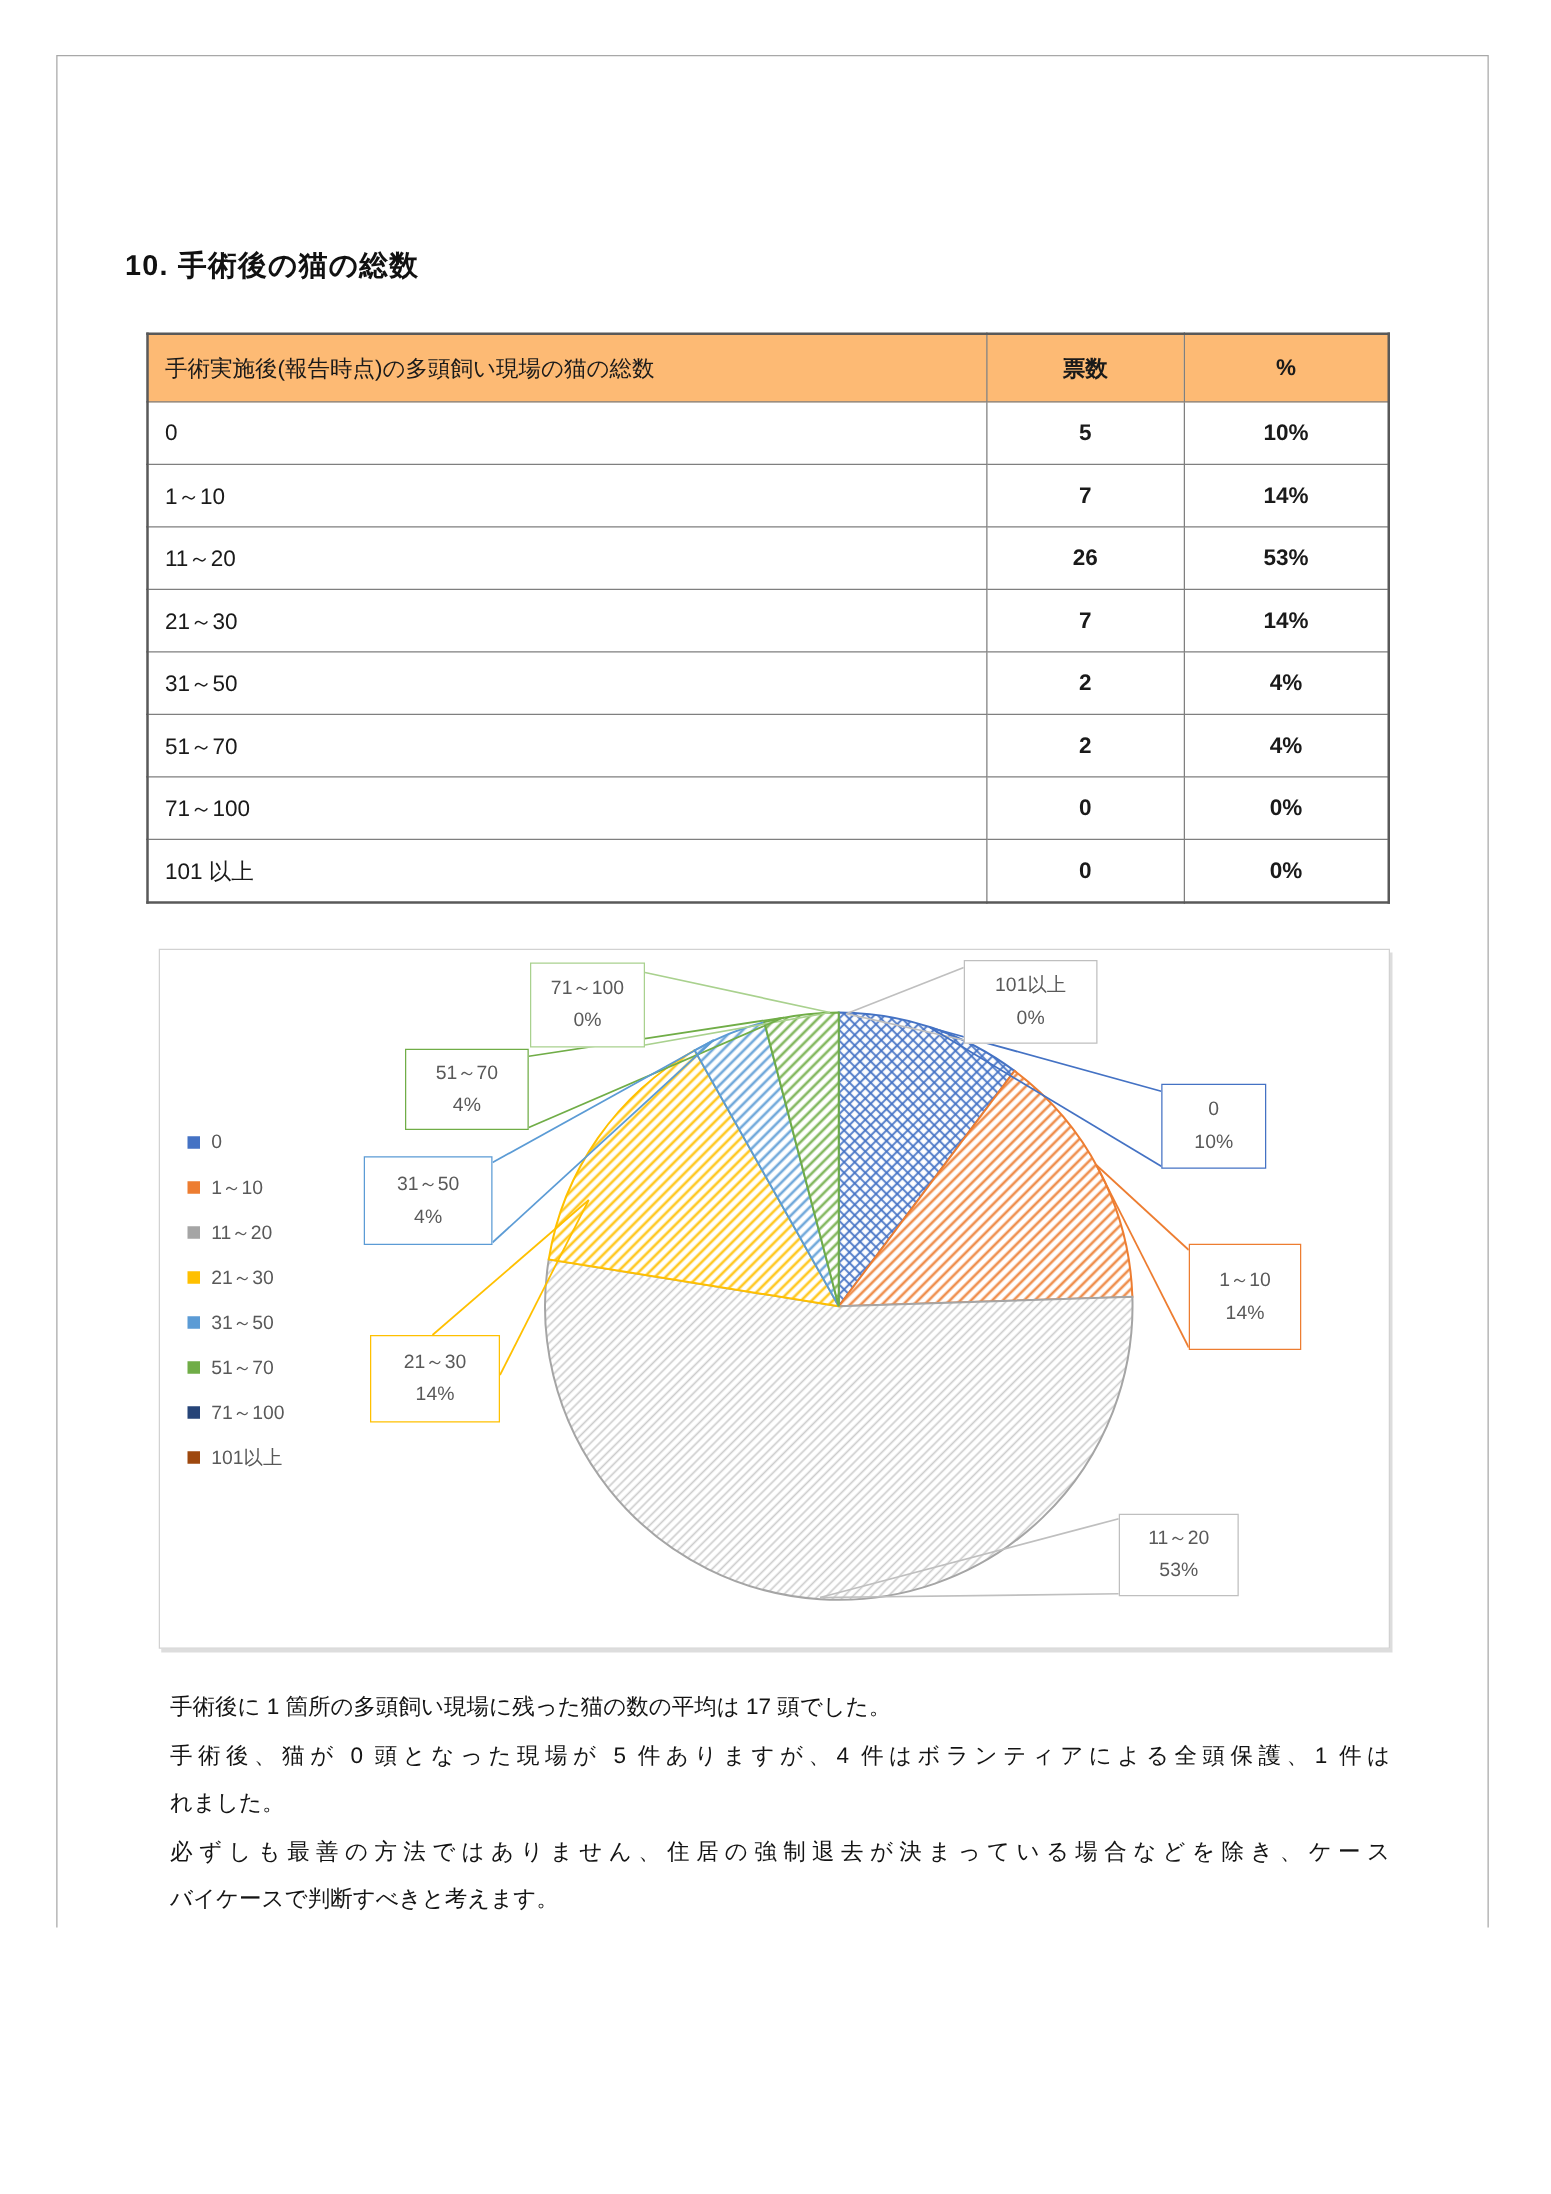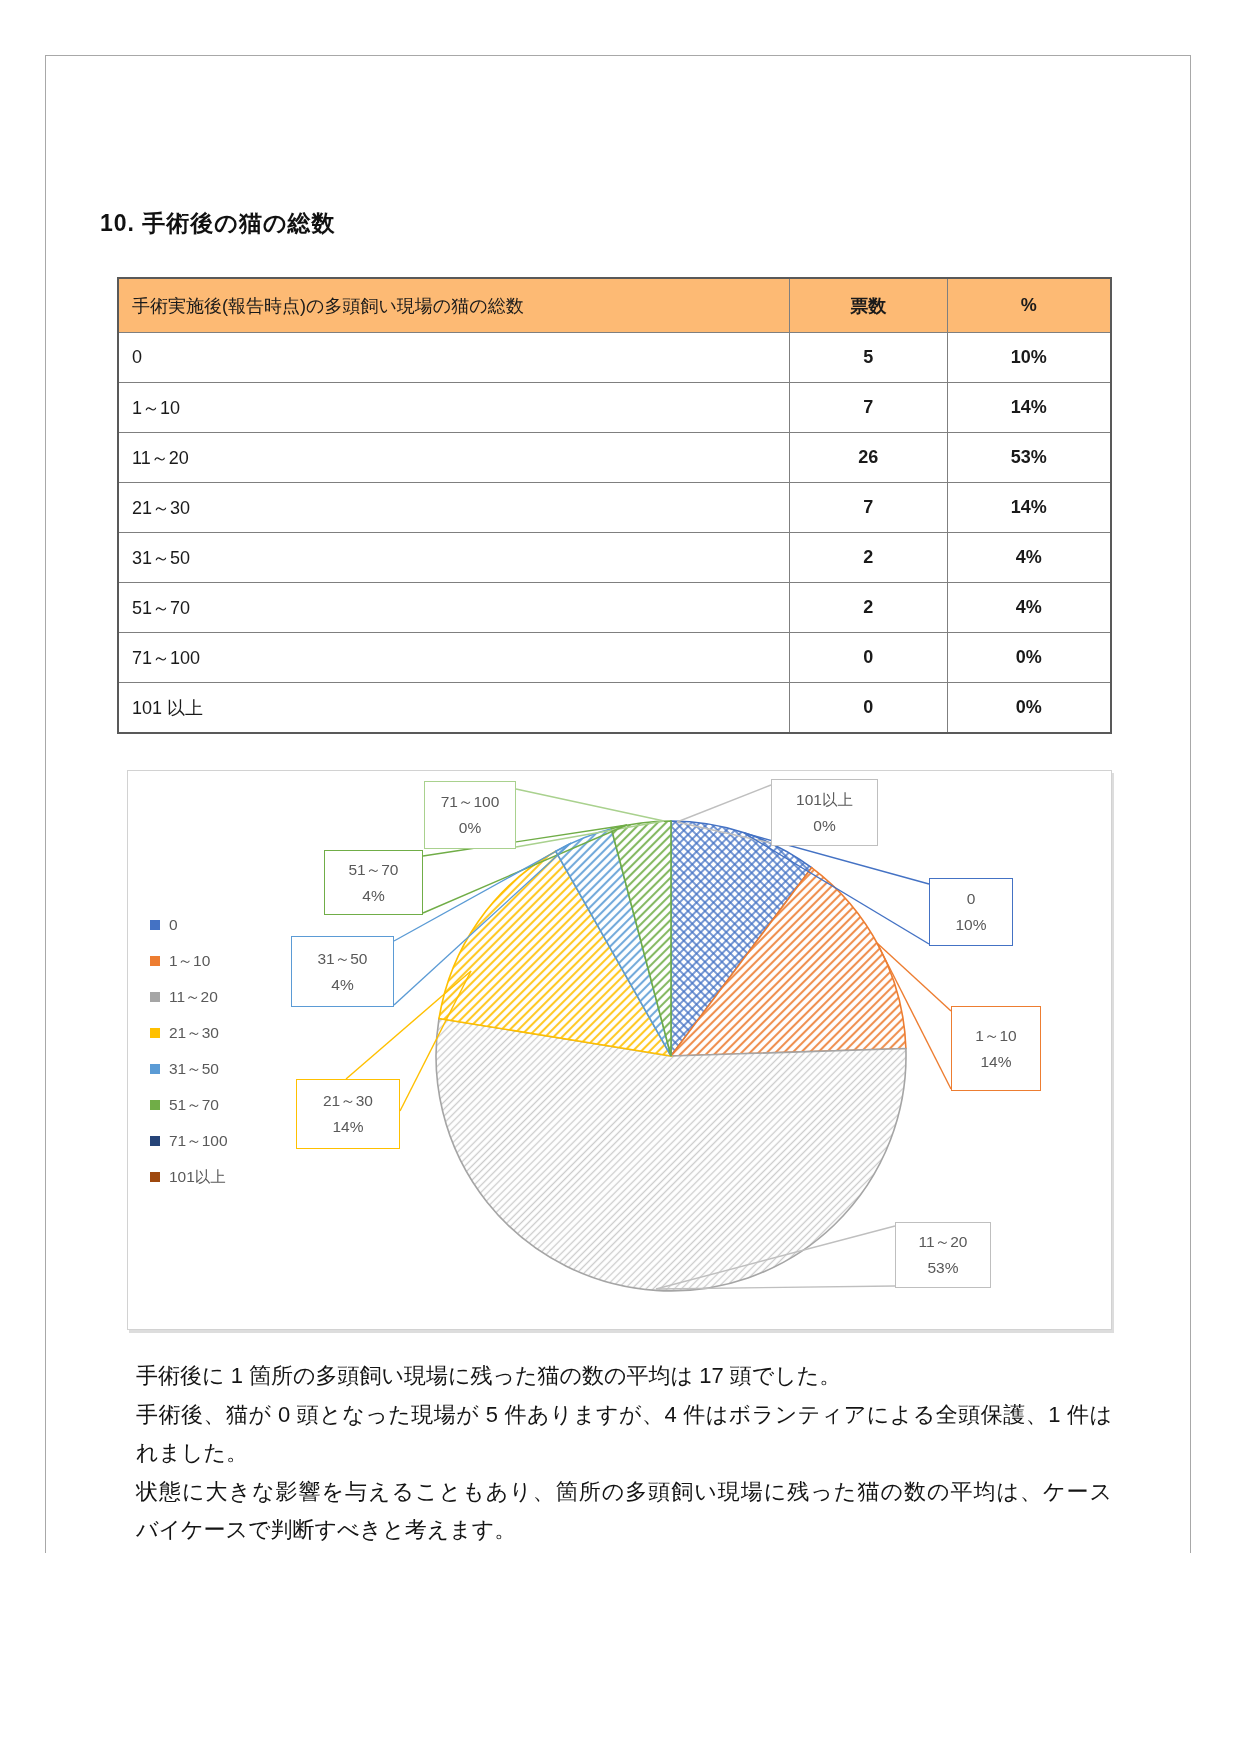--- a/index.html
+++ b/index.html
@@ -1,17 +1,17 @@
 <!DOCTYPE html>
 <html><head>
 <meta charset="utf-8">
 <style>
   html,body{margin:0;padding:0;background:#ffffff;}
   .page{
-    position:relative;width:1241px;height:1538px;margin:15px auto;background:#fff;
+    position:relative;width:1241px;height:1538px;margin:4px auto;background:#fff;
     font-family:"Liberation Sans","DejaVu Sans",sans-serif;color:#1a1a1a;overflow:hidden;
   }
   .page-border{
     position:absolute;left:45px;top:40px;width:1144px;height:1672px;
     border:1px solid #a8a8a8;pointer-events:none;
   }
   .heading{
     position:absolute;left:100px;top:193px;font-size:23px;font-weight:bold;
     letter-spacing:1px;color:#111;
   }
@@ -38,21 +38,21 @@
   .legend-item{display:flex;align-items:center;height:36px;}
   .legend-swatch{width:10px;height:10px;margin-right:9px;flex:0 0 auto;}
   .legend-label{font-size:15.5px;color:#595959;white-space:nowrap;}
   .callout{
     position:absolute;background:#fff;border:1.6px solid #bfbfbf;box-sizing:border-box;
     display:flex;flex-direction:column;justify-content:center;align-items:center;
     font-size:15.5px;color:#595959;line-height:26px;z-index:3;
   }
   
   .body-text{
-    position:absolute;left:136px;top:1342px;width:976px;font-size:22px;color:#141414;
+    position:absolute;left:136px;top:1342px;width:976px;font-size:18px;color:#141414;
   }
   .body-line{height:38.6px;line-height:38.6px;white-space:nowrap;}
   .body-line.just{white-space:normal;text-align:justify;text-align-last:justify;}
   .page-number{
     position:absolute;left:996px;top:1630px;font-size:17px;color:#222;
     font-family:"DejaVu Serif","Liberation Serif",serif;
   }
 </style>
 </head>
 <body>
@@ -252,18 +252,18 @@
           <div>11～20</div>
           <div>53%</div>
         </div>
       </div>
   </div>
 
   <div class="body-text" id="body-text">
       <div class="body-line">手術後に 1 箇所の多頭飼い現場に残った猫の数の平均は 17 頭でした。</div>
       <div class="body-line just">手術後、猫が 0 頭となった現場が 5 件ありますが、4 件はボランティアによる全頭保護、1 件は</div>
       <div class="body-line">れました。</div>
-      <div class="body-line just">状態に大きな影響を与えることもあり、箇所の多頭飼い現場に残った猫の数の平均は、ケース</div>
+      <div class="body-line just">必ずしも最善の方法ではありません、住居の強制退去が決まっている場合などを除き、ケース</div>
       <div class="body-line">バイケースで判断すべきと考えます。</div>
     </div>
 
   <div class="page-number">6</div>
 </div>
 
 </body></html>

